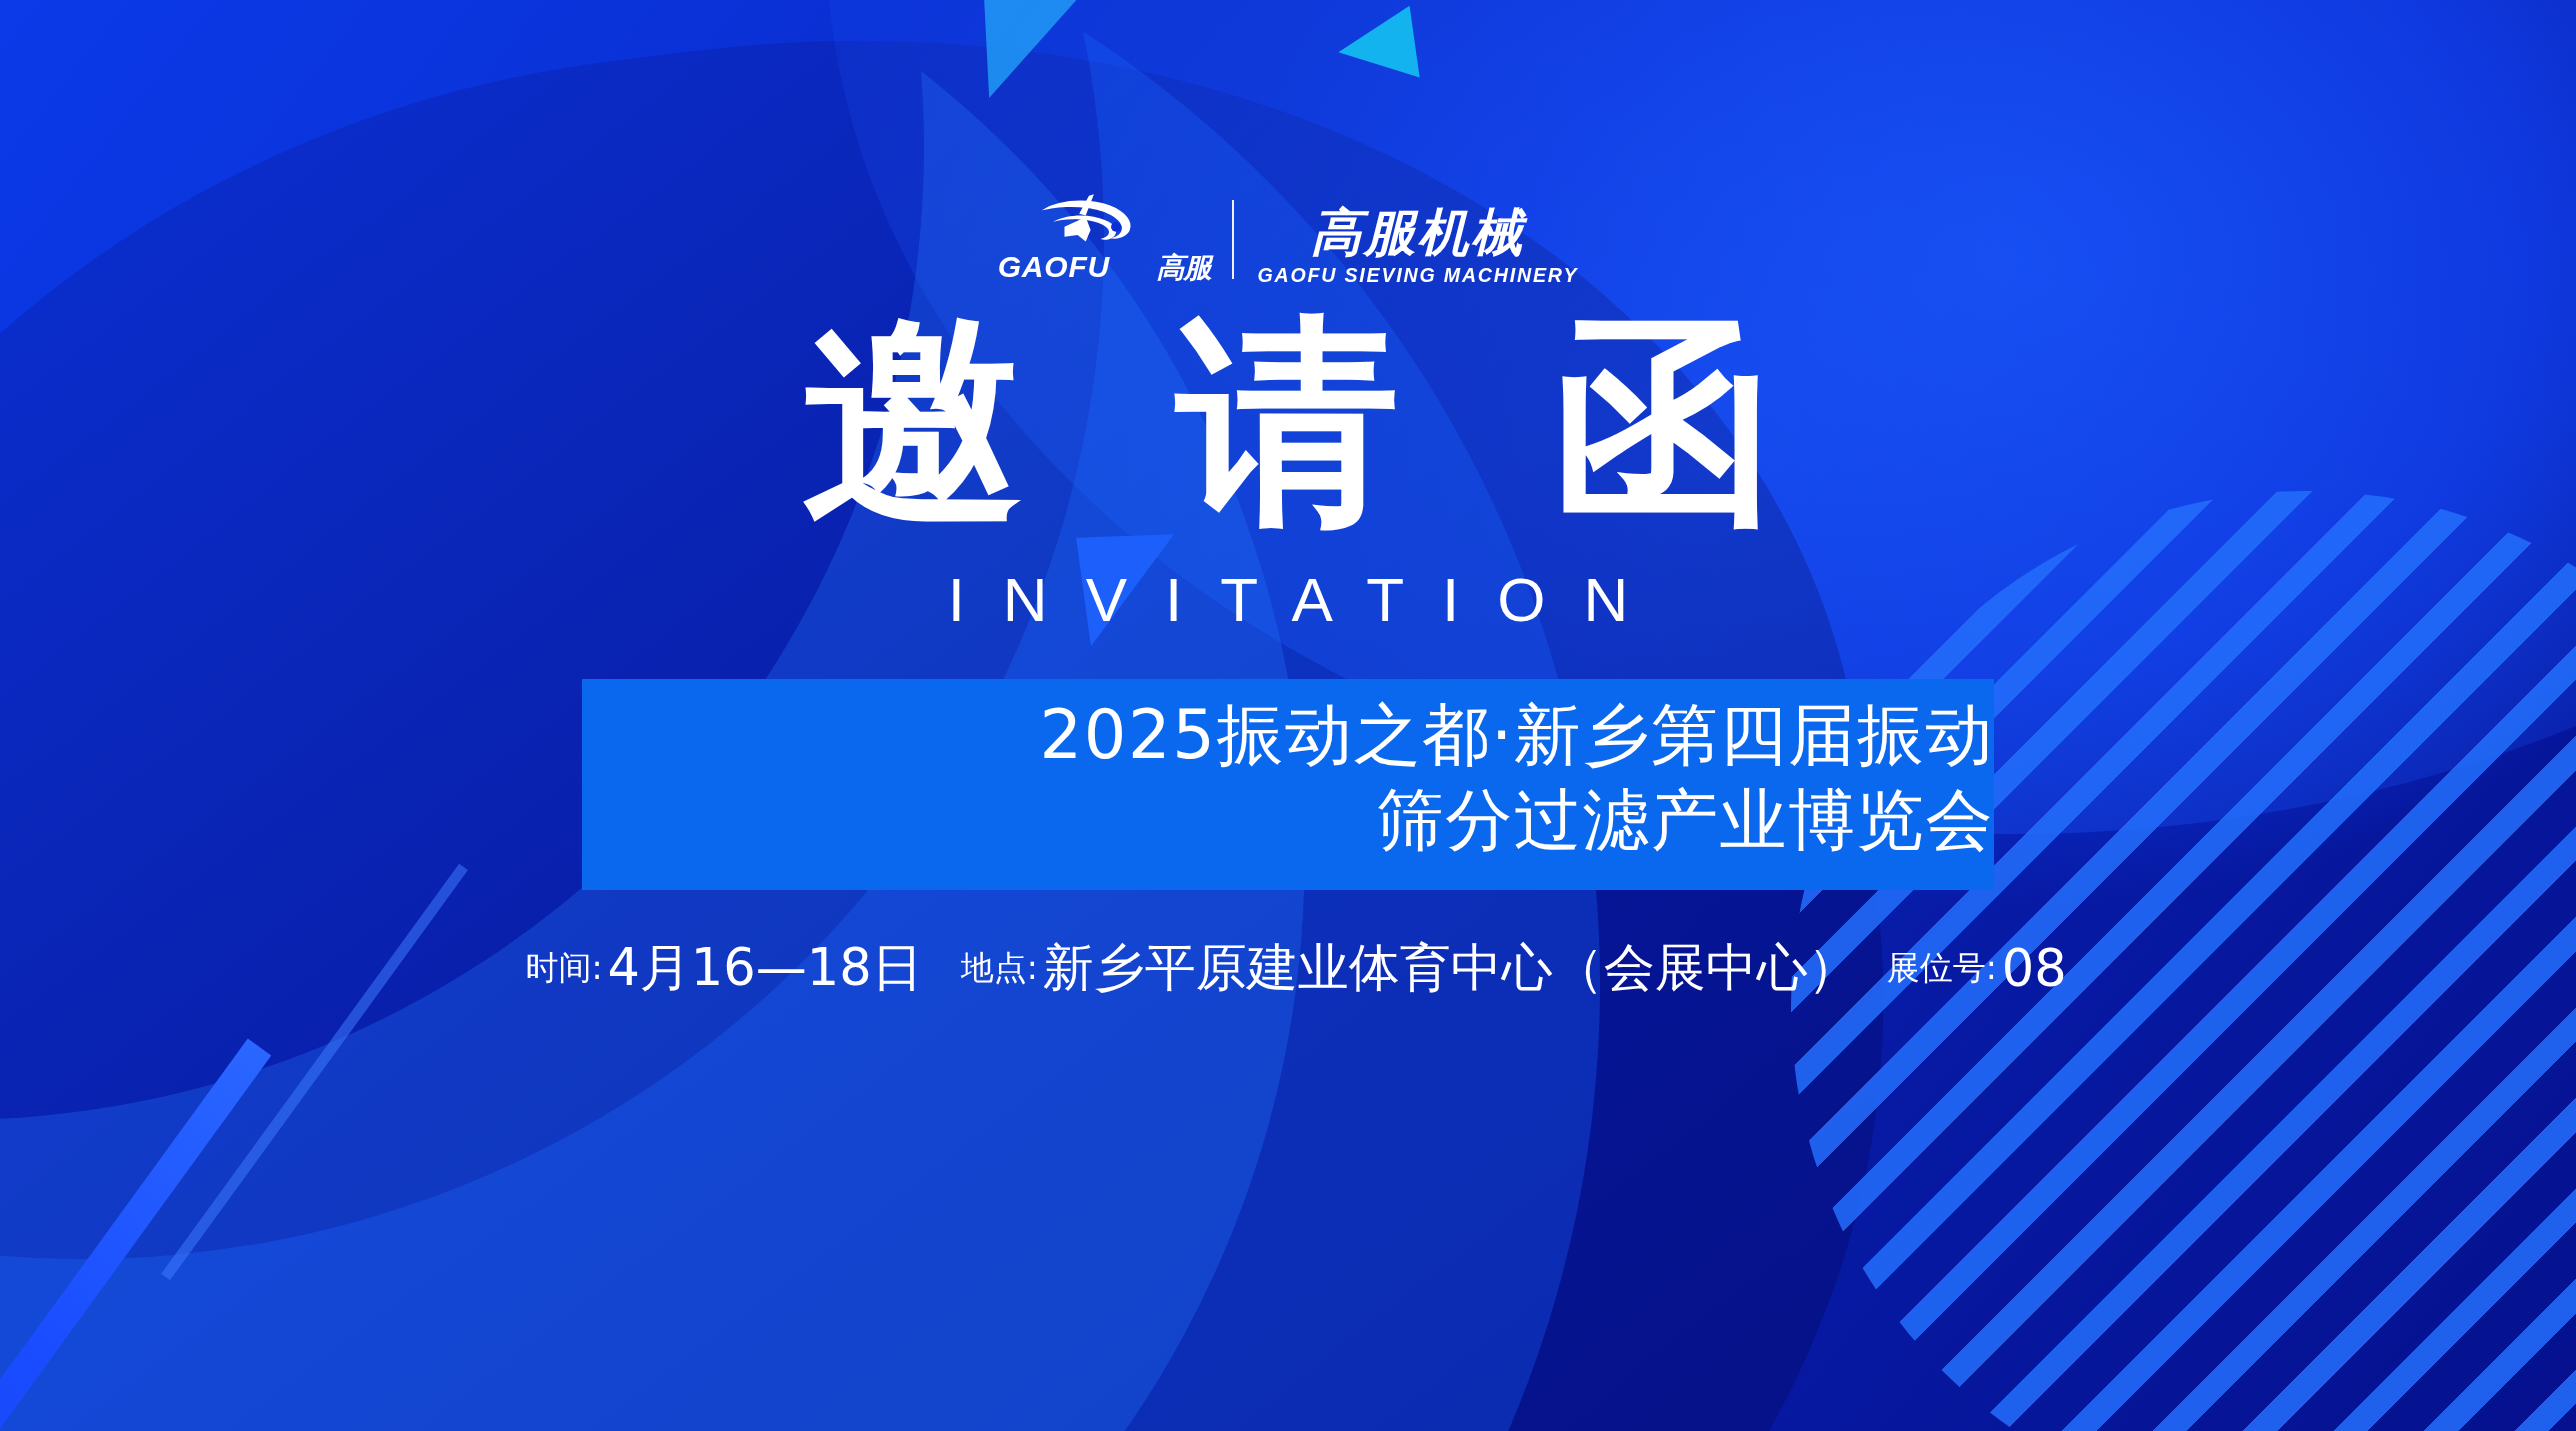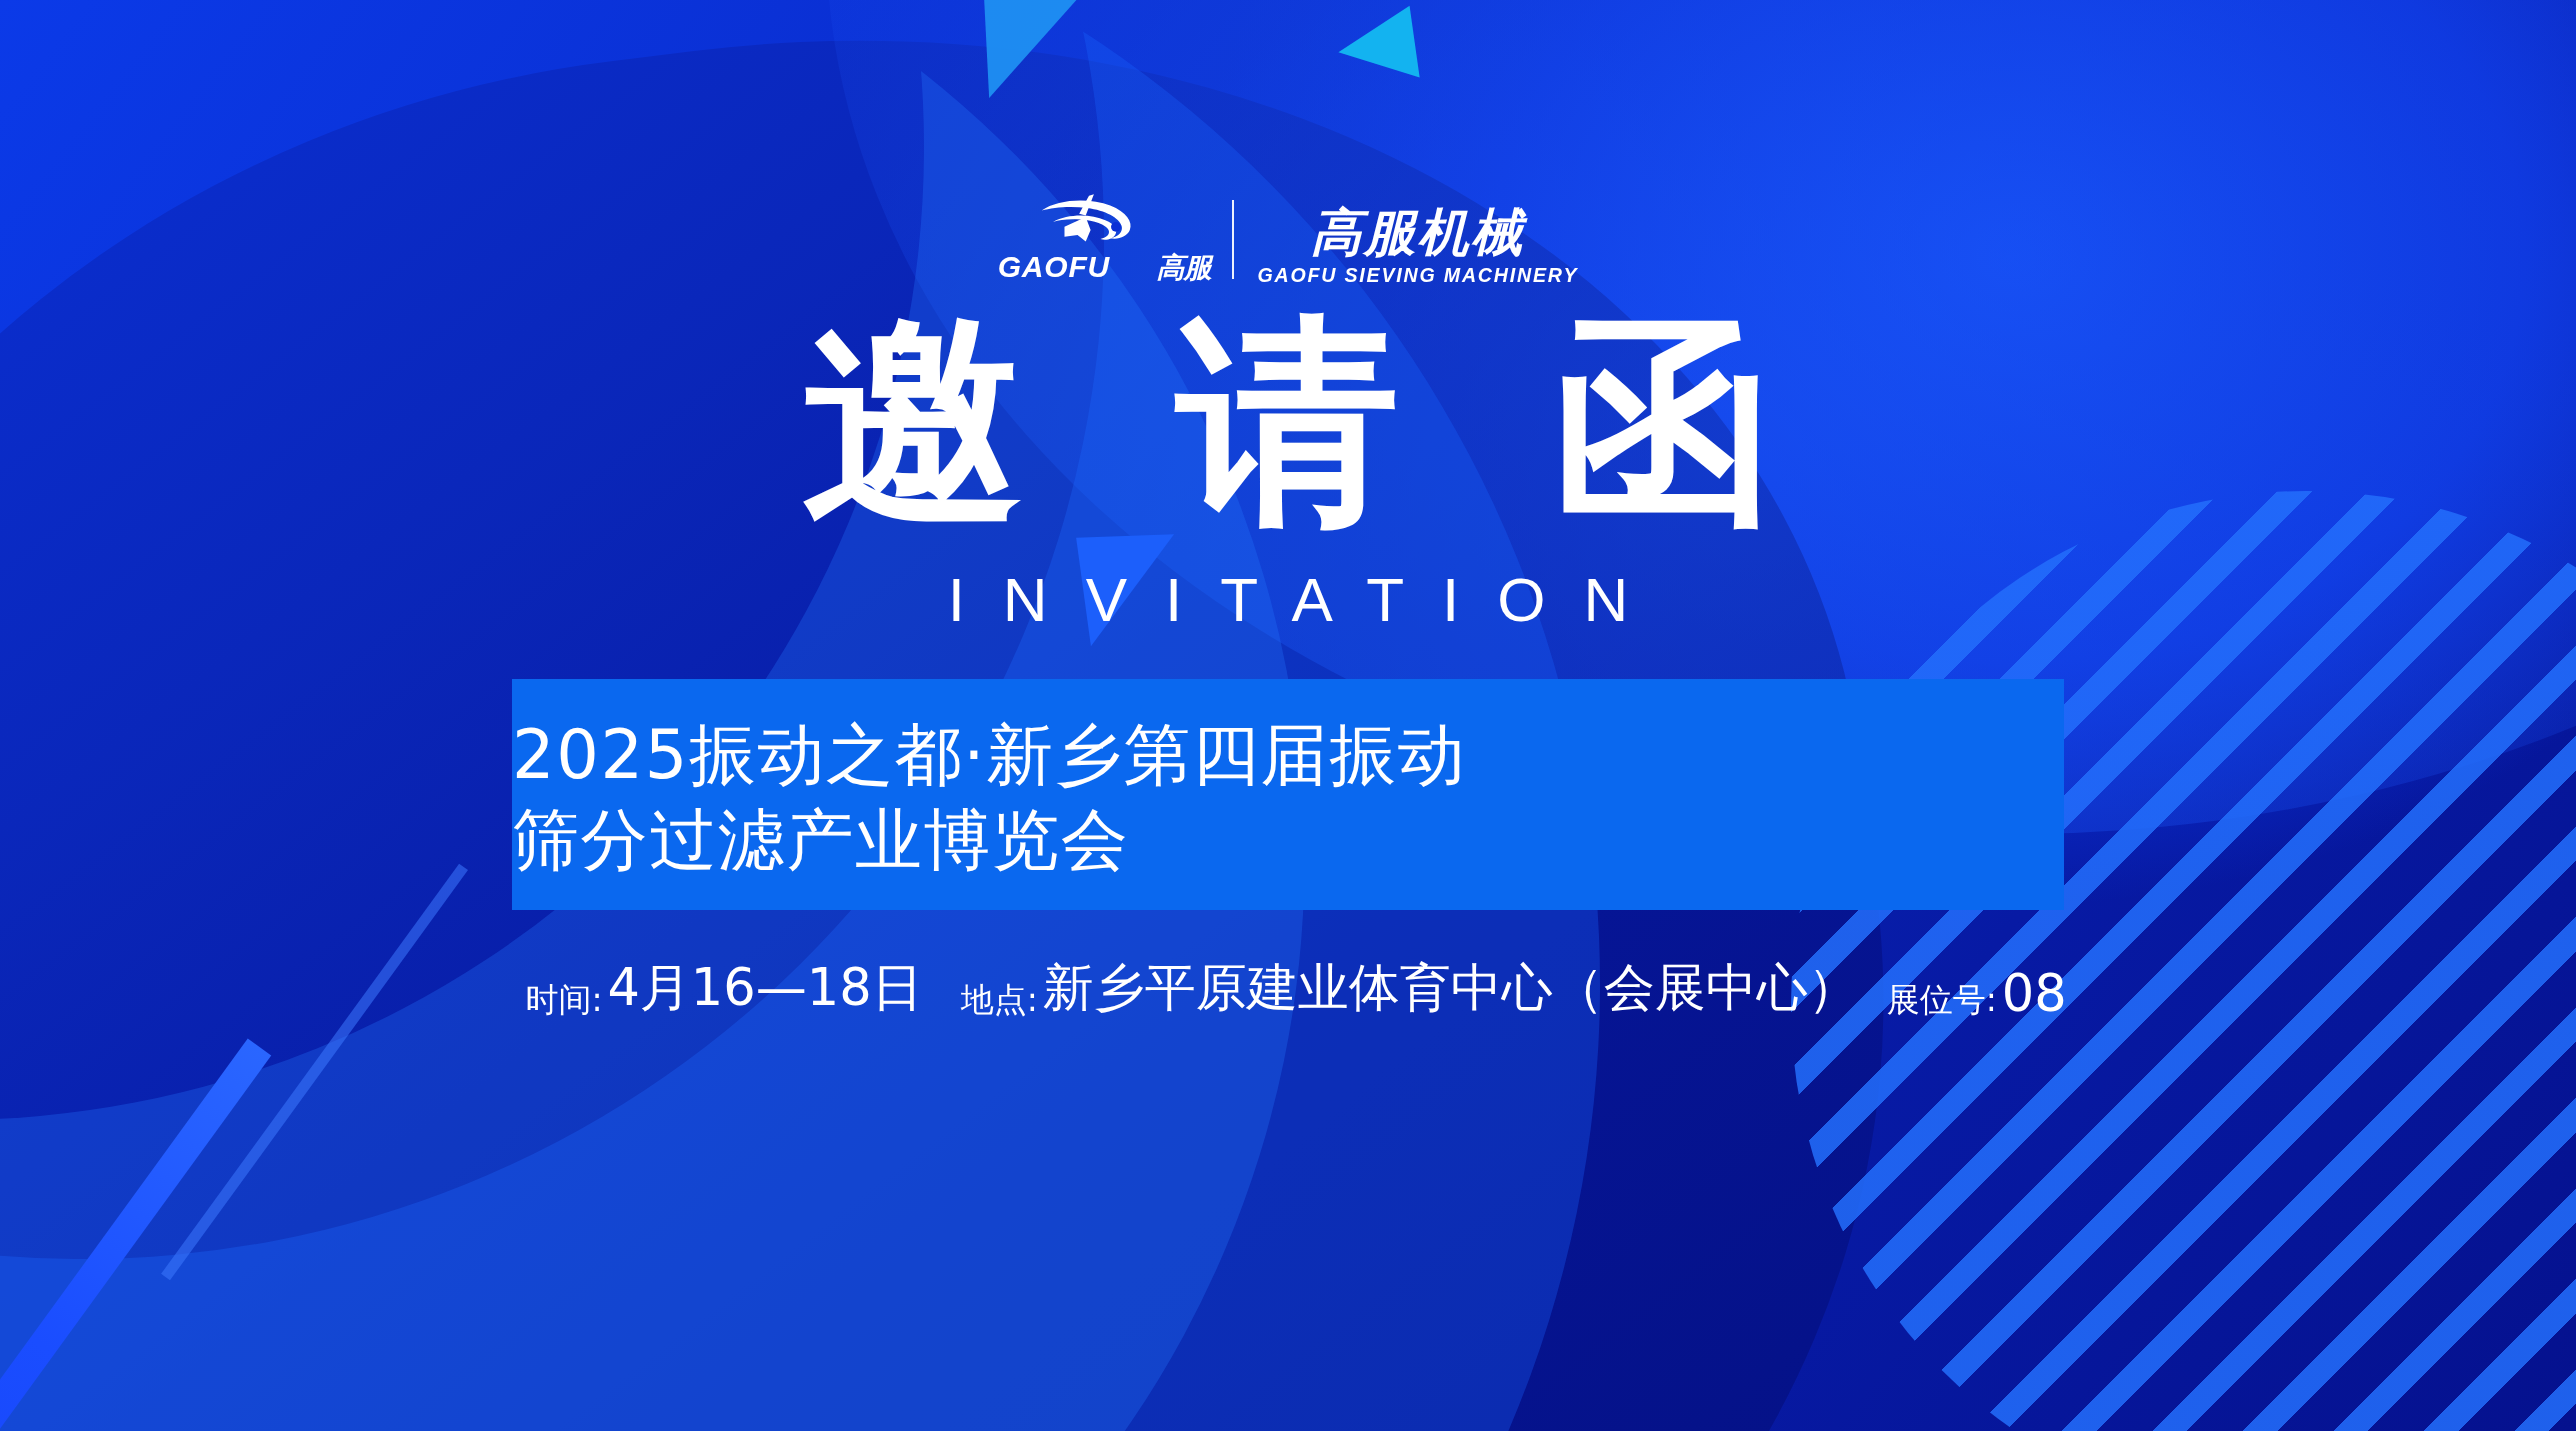--- a/index.html
+++ b/index.html
@@ -238,41 +238,41 @@
     font-weight: 400;
     letter-spacing: 38px;
     text-indent: 38px;
     font-family: "Liberation Sans", sans-serif;
     z-index: 3;
   }
 
   
   .banner {
     margin-top: 44px;
-    width: 1552px;
+    width: 1412px;
     background: #0a68ef;
-    padding: 34px 0 28px 0;
-    text-align: left;
+    padding: 14px 0 28px 0;
+    text-align: right;
     z-index: 3;
   }
   .banner-line {
     color: #fff;
     font-size: 67px;
     line-height: 1.26;
     letter-spacing: 1.6px;
     font-weight: 400;
     font-family: "DejaVu Sans", sans-serif;
     white-space: nowrap;
   }
 
   
   .info-row {
     margin-top: 44px;
     display: flex;
-    align-items: flex-end;
+    align-items: center;
     justify-content: center;
     white-space: nowrap;
     z-index: 3;
     color: #fff;
     margin-left: 16px;
   }
   .info-label {
     font-size: 33px;
     font-family: "DejaVu Sans", sans-serif;
     letter-spacing: 0px;

